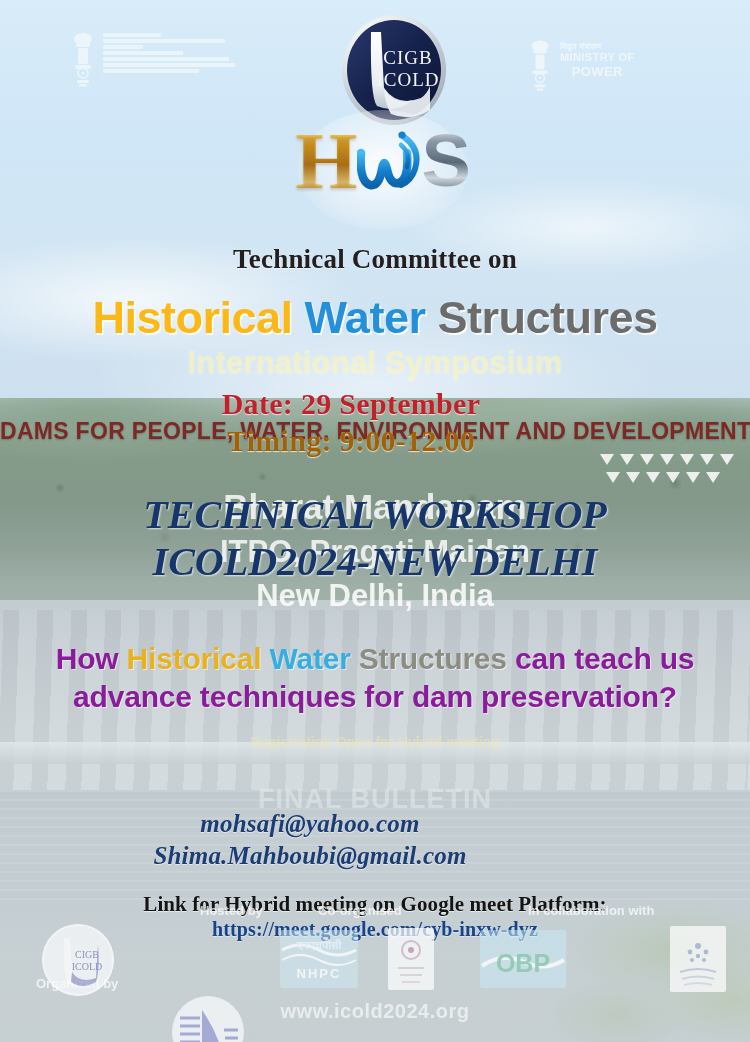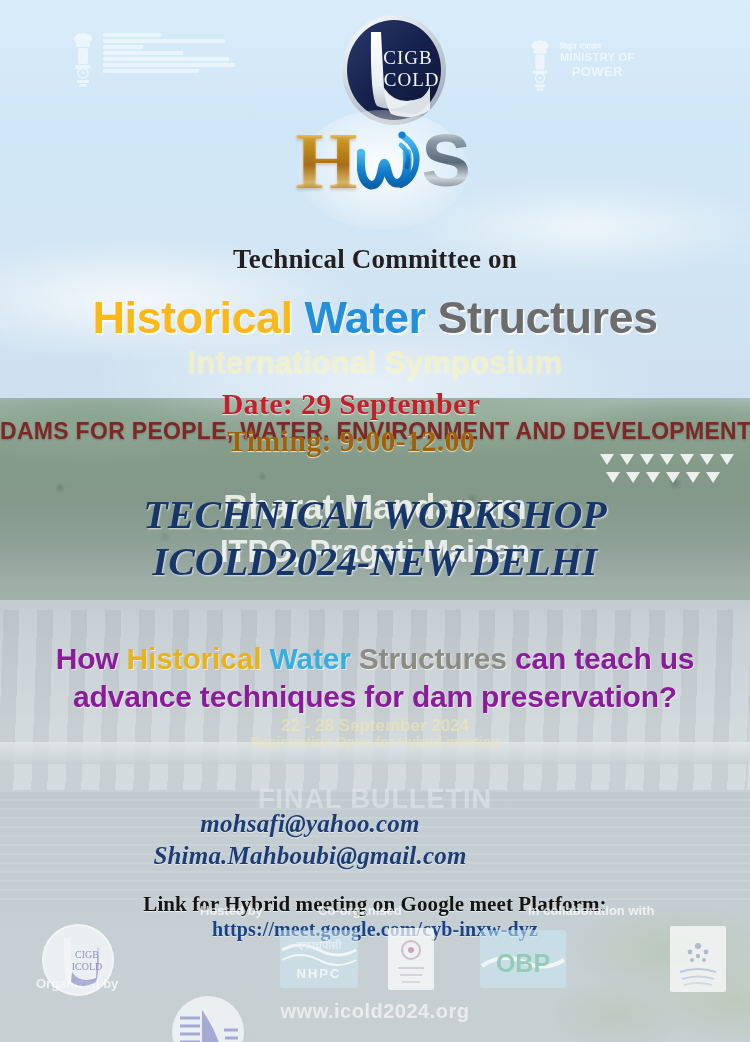--- a/index.html
+++ b/index.html
@@ -227,21 +227,21 @@
         <polygon points="66,20 80,20 73,31"></polygon>
       <polygon points="86,20 100,20 93,31"></polygon>
         <polygon points="106,20 120,20 113,31"></polygon>
     </g>
   </svg>
 
   <div class="ghost ghost-symposium">International Symposium</div>
   <div class="ghost ghost-tagline">DAMS FOR PEOPLE, WATER, ENVIRONMENT AND DEVELOPMENT</div>
   <div class="ghost ghost-venue1">Bharat Mandapam</div>
   <div class="ghost ghost-venue2">ITPO, Pragati Maidan</div>
-  <div class="ghost ghost-dates">22 - 28 September 2024</div>
+  <div class="ghost ghost-venue3">New Delhi, India</div>
   <div class="ghost ghost-reg">Registration Open for Hybrid meeting</div>
   <div class="ghost ghost-bulletin">FINAL BULLETIN</div>
   <div class="ghost ghost-web">www.icold2024.org</div>
 
   <div class="emblem-left">
     <svg width="26" height="58" viewBox="0 0 26 58">
       <g fill="#ffffff">
         <ellipse cx="13" cy="9" rx="9" ry="6"></ellipse>
         <rect x="6" y="13" width="14" height="4" rx="1"></rect>
         <rect x="8" y="18" width="10" height="16" rx="2"></rect>

